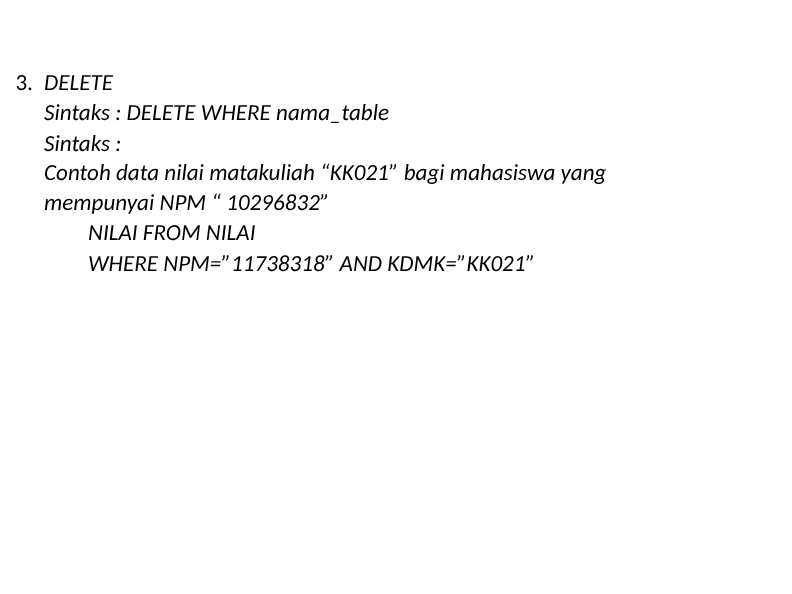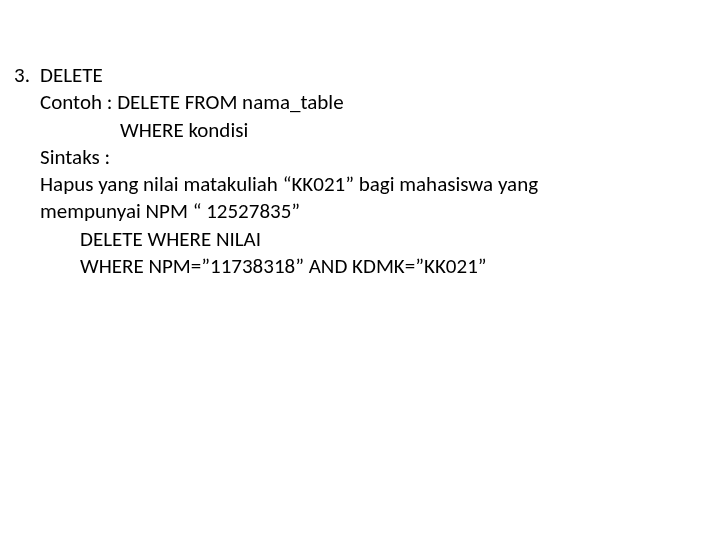--- a/index.html
+++ b/index.html
@@ -22,36 +22,36 @@
     }
     .list-number {
       width: 26px;
       flex-shrink: 0;
     }
     .list-content {
       flex: 1;
     }
     .line {
       line-height: 1.3;
+      font-style: italic;
     }
     .indent-1 {
       padding-left: 80px;
     }
     .indent-2 {
       padding-left: 40px;
     }
   </style>
 </head>
 <body>
 
 <div class="list-item">
   <div class="list-number">3.</div>
   <div class="list-content">
     <div class="line">DELETE</div>
-    <div class="line">Contoh : DELETE FROM nama_table</div>
-    <div class="line indent-1">WHERE kondisi</div>
+    <div class="line">Sintaks : DELETE WHERE nama_table</div>
     <div class="line">Sintaks :</div>
-    <div class="line">Hapus yang nilai matakuliah “KK021” bagi mahasiswa yang</div>
-    <div class="line">mempunyai NPM “ 12527835”</div>
-    <div class="line indent-2">DELETE WHERE NILAI</div>
+    <div class="line">Contoh data nilai matakuliah “KK021” bagi mahasiswa yang</div>
+    <div class="line">mempunyai NPM “ 10296832”</div>
+    <div class="line indent-2">NILAI FROM NILAI</div>
     <div class="line indent-2">WHERE  NPM=”11738318” AND KDMK=”KK021”</div>
   </div>
 </div>
 
 </body></html>

